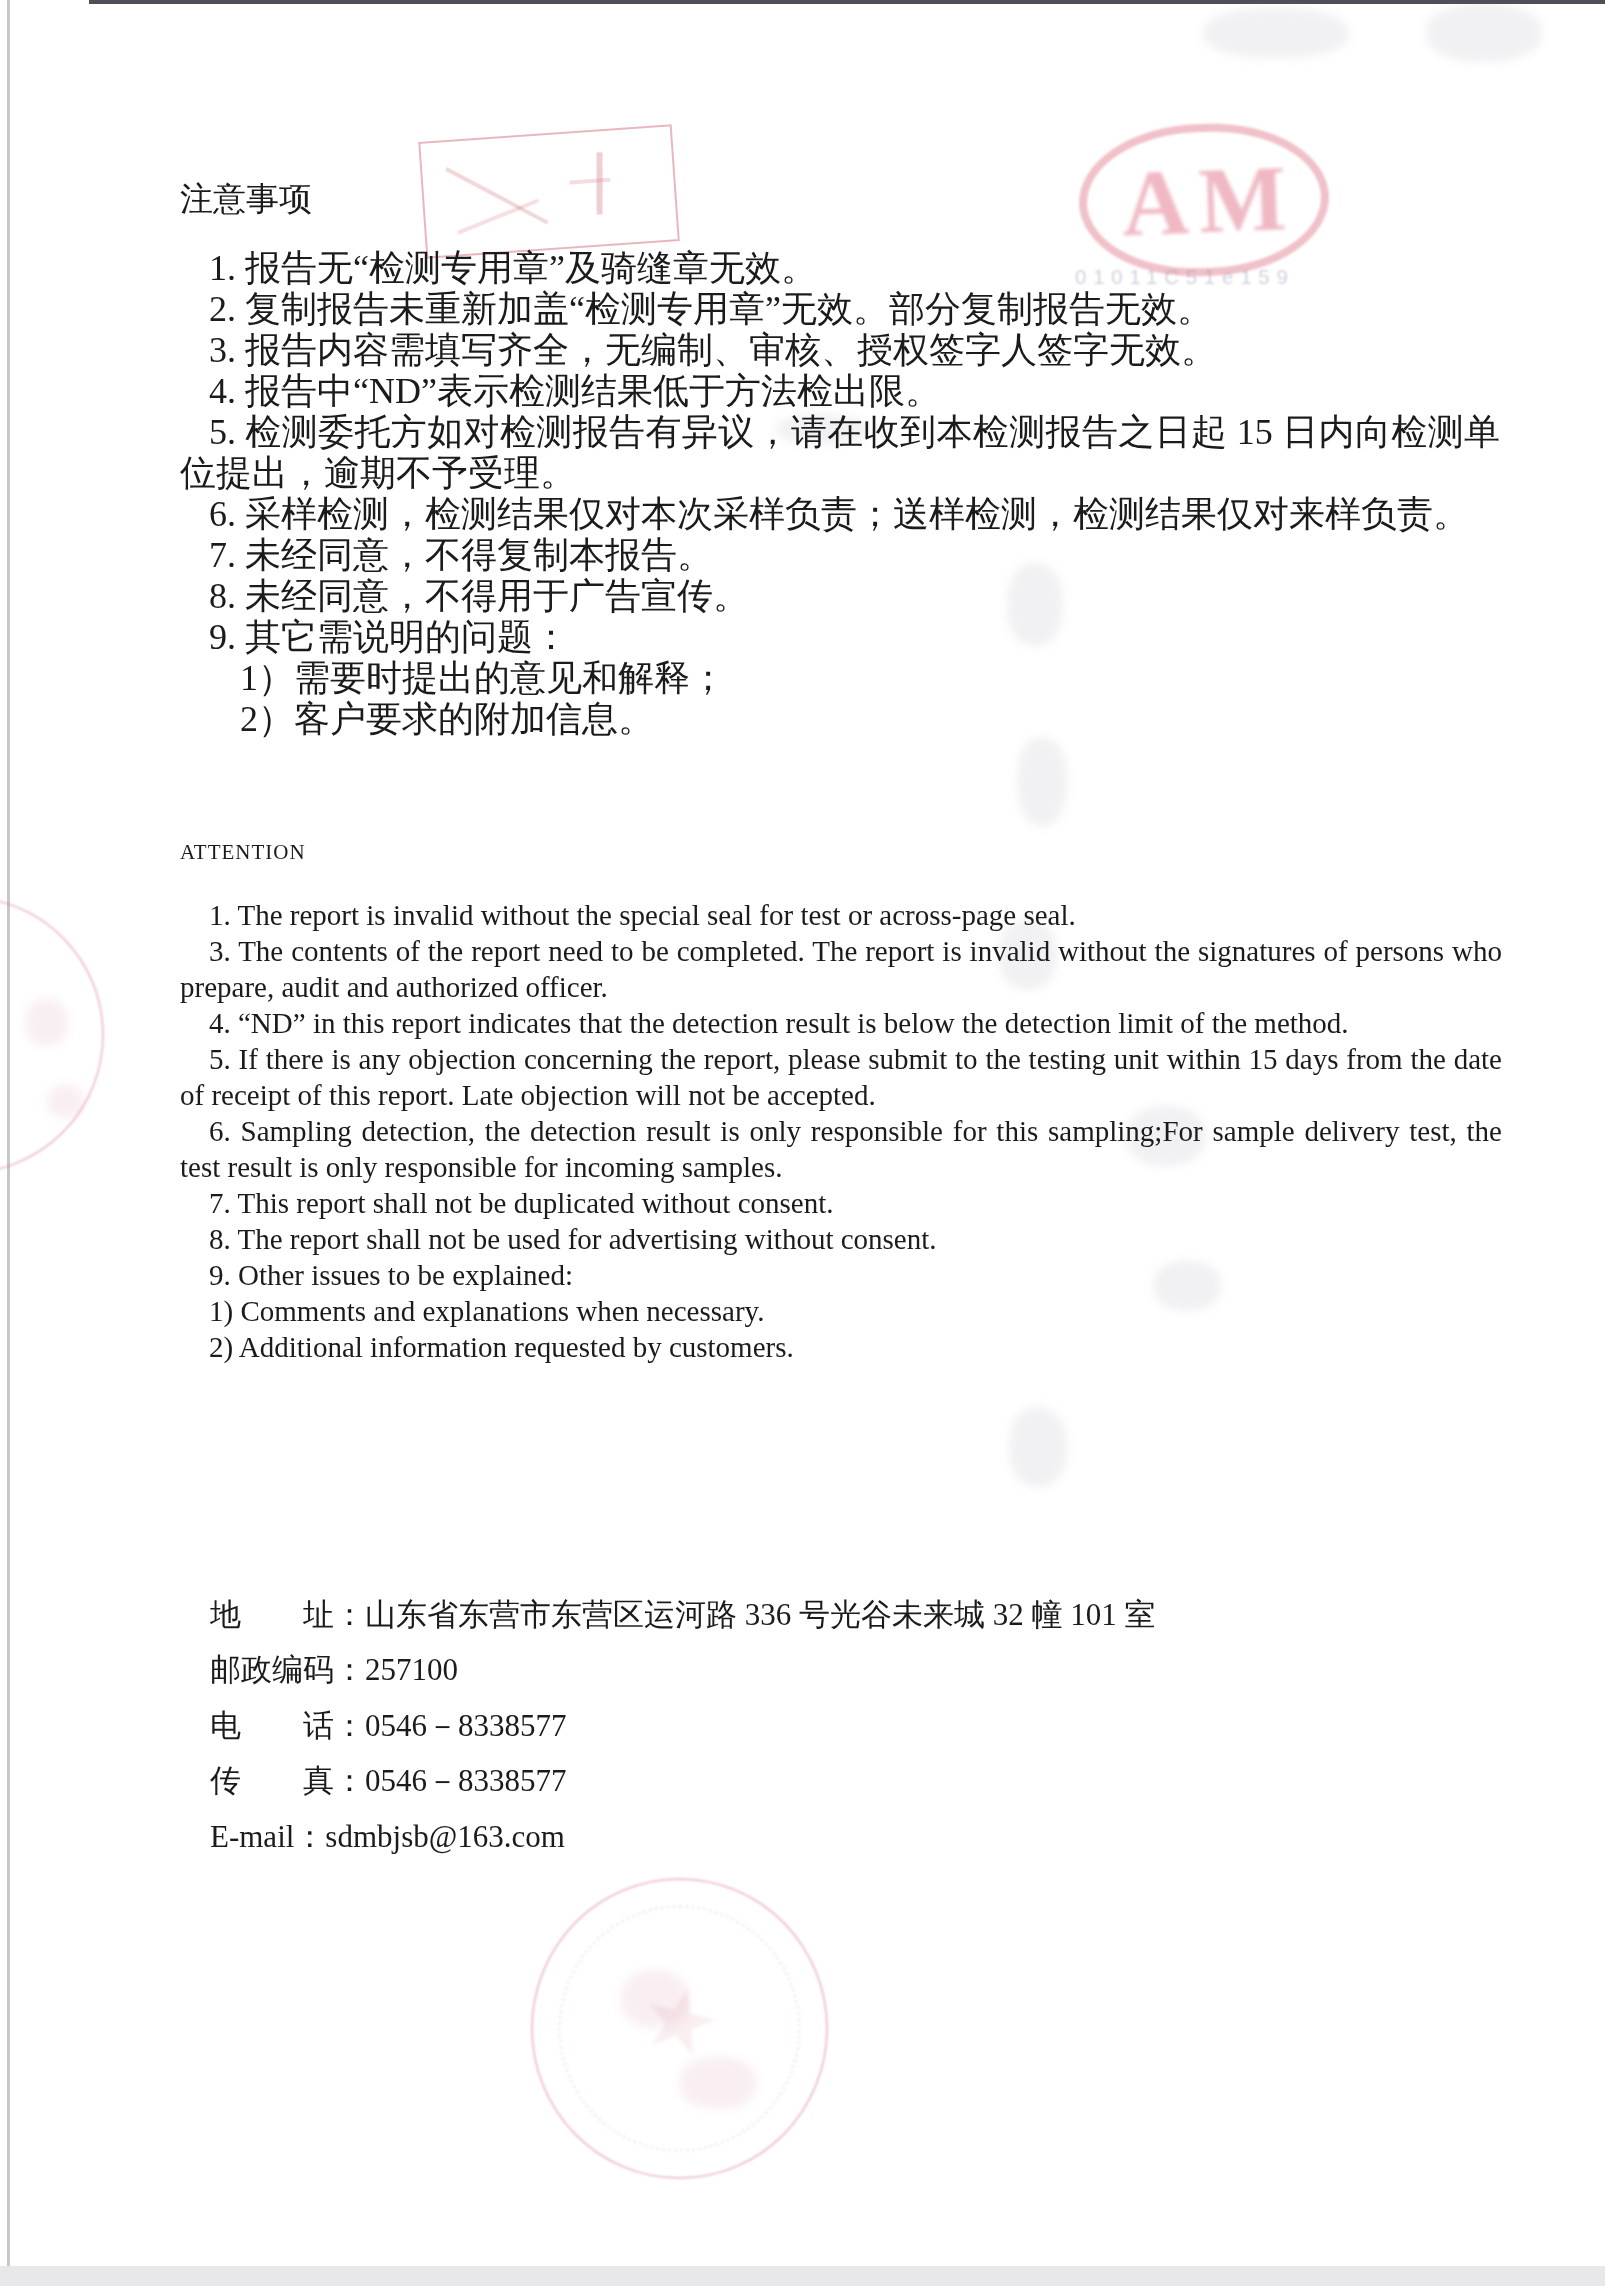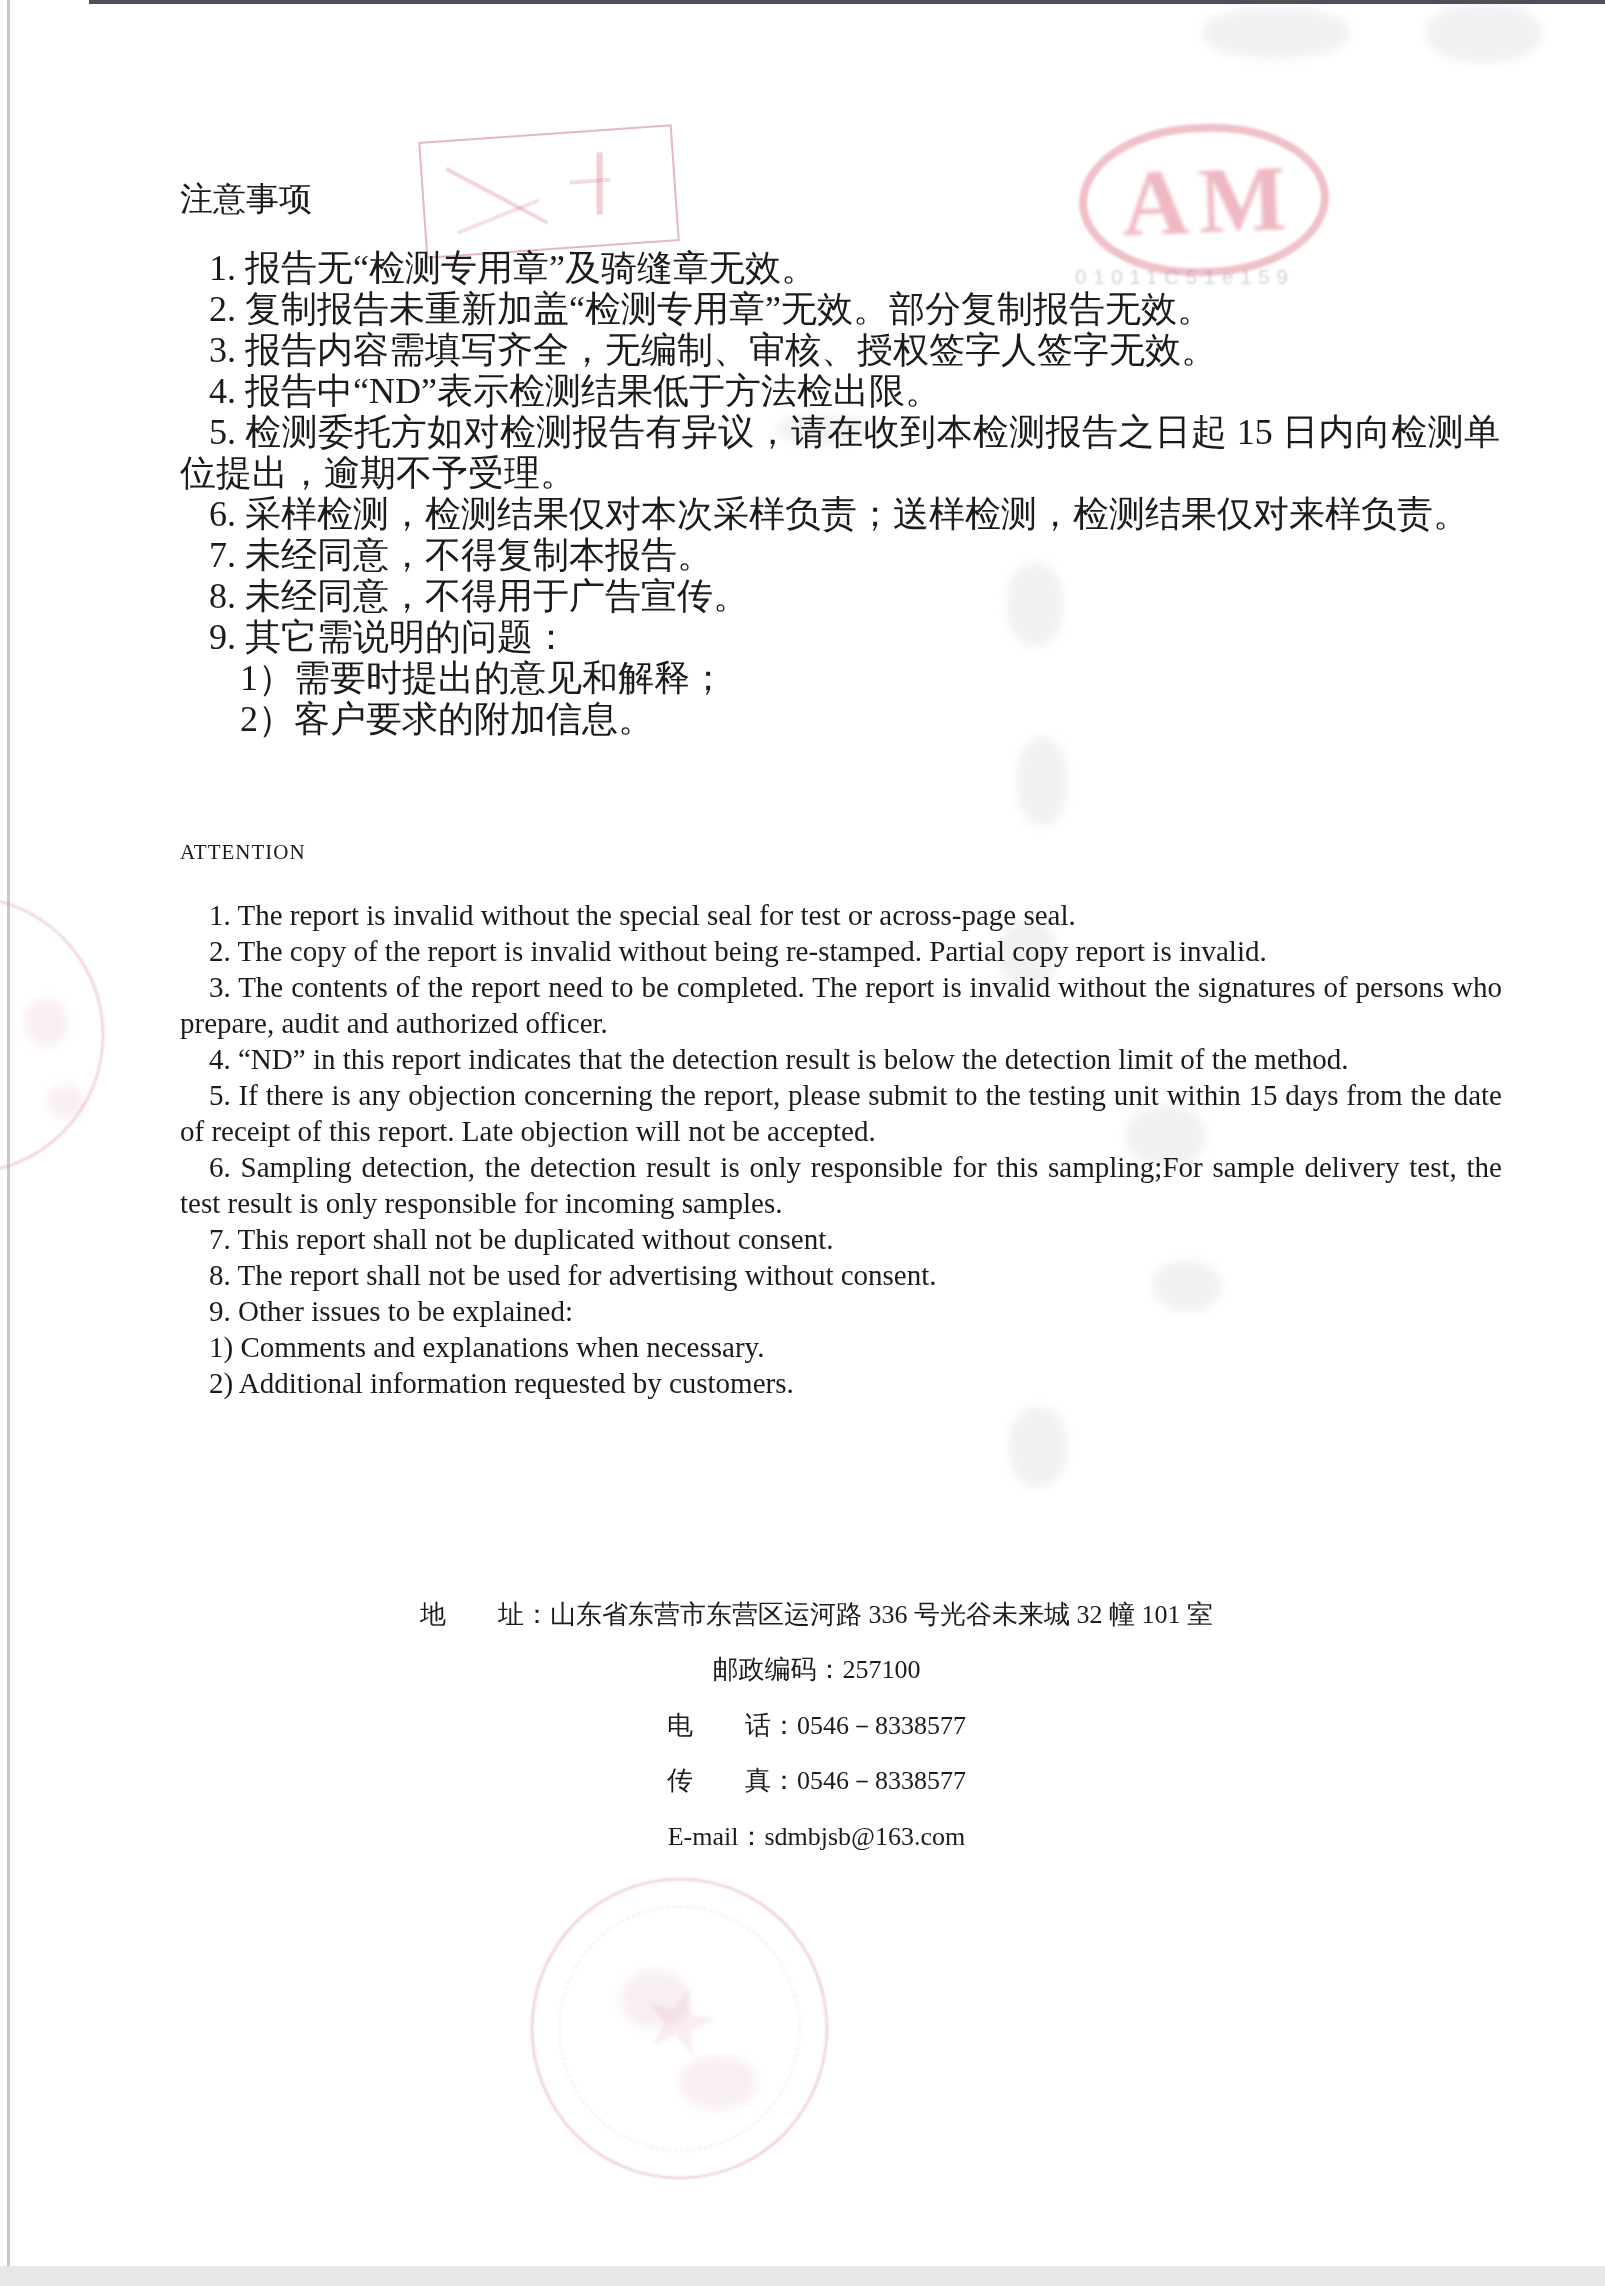--- a/index.html
+++ b/index.html
@@ -85,21 +85,21 @@
 
   .en-heading {
     position:absolute; left:180px; top:840px;
     font-size:21px; letter-spacing:1px;
   }
   .en-list { position:absolute; left:180px; top:897px; width:1322px; }
   .en-list p { margin:0; font-size:29px; line-height:36px; text-indent:29px; }
   .en-list p.wrap { text-align:justify; }
 
   .contact { position:absolute; left:210px; top:1597px; width:1213px; }
-  .contact p { margin:0 0 20.4px; font-size:26px; line-height:35px;text-align:center; }
+  .contact p { margin:0 0 20.4px; font-size:31px; line-height:35px; }
 </style>
 </head>
 <body>
 
 <div class="page">
 
   <div class="scan-top"></div>
   <div class="scan-left"></div>
 
   <i class="smudge" style="left:1203px; top:7.8px;  width:146px; height:50px;"></i>
@@ -148,21 +148,20 @@
     <p>8. 未经同意，不得用于广告宣传。</p>
     <p>9. 其它需说明的问题：</p>
     <p class="sub">1）需要时提出的意见和解释；</p>
     <p class="sub">2）客户要求的附加信息。</p>
   </div>
 
   <div class="en-heading">ATTENTION</div>
 
   <div class="en-list">
     <p>1. The report is invalid without the special seal for test or across-page seal.</p>
-    <p>2. The copy of the report is invalid without being re-stamped. Partial copy report is invalid.</p>
     <p class="wrap">3. The contents of the report need to be completed. The report is invalid without the signatures of persons who prepare, audit and authorized officer.</p>
     <p class="wrap">4. “ND” in this report indicates that the detection result is below the detection limit of the method.</p>
     <p class="wrap">5. If there is any objection concerning the report, please submit to the testing unit within 15 days from the date of receipt of this report. Late objection will not be accepted.</p>
     <p class="wrap">6. Sampling detection, the detection result is only responsible for this sampling;For sample delivery test, the test result is only responsible for incoming samples.</p>
     <p>7. This report shall not be duplicated without consent.</p>
     <p>8. The report shall not be used for advertising without consent.</p>
     <p>9. Other issues to be explained:</p>
     <p>1) Comments and explanations when necessary.</p>
     <p>2) Additional information requested by customers.</p>
   </div>

